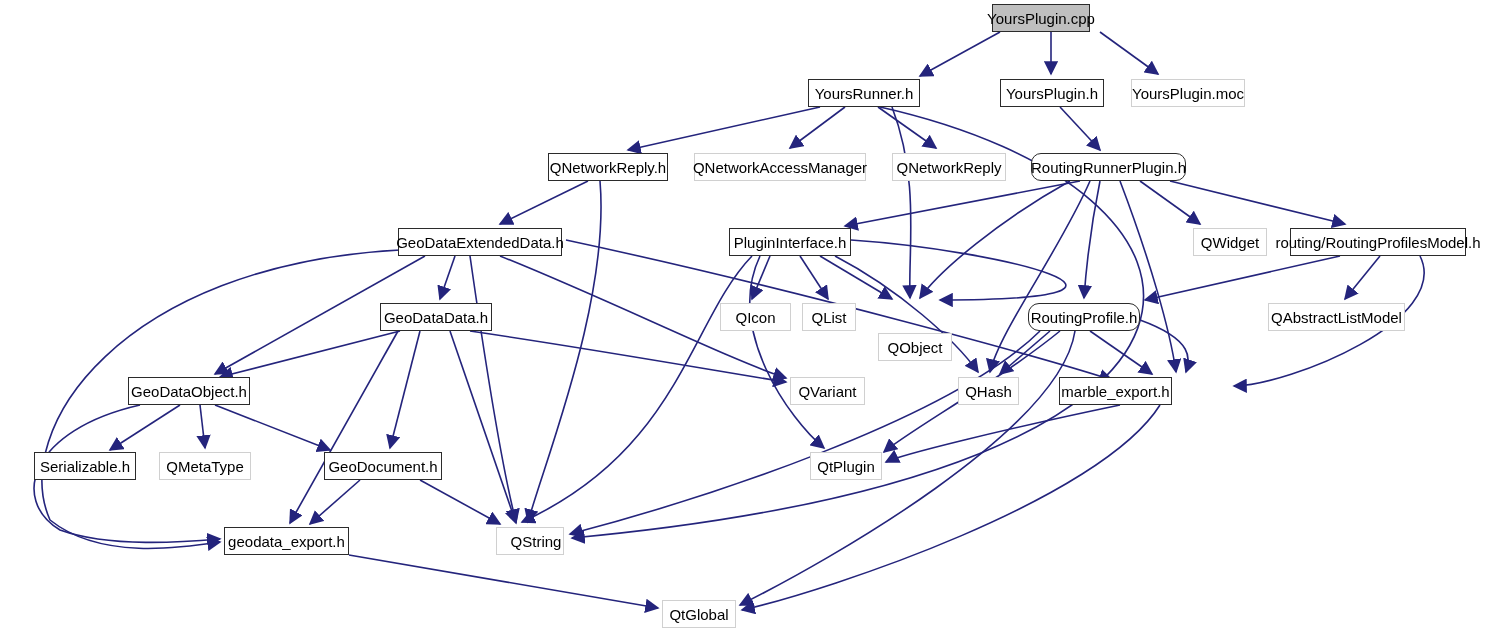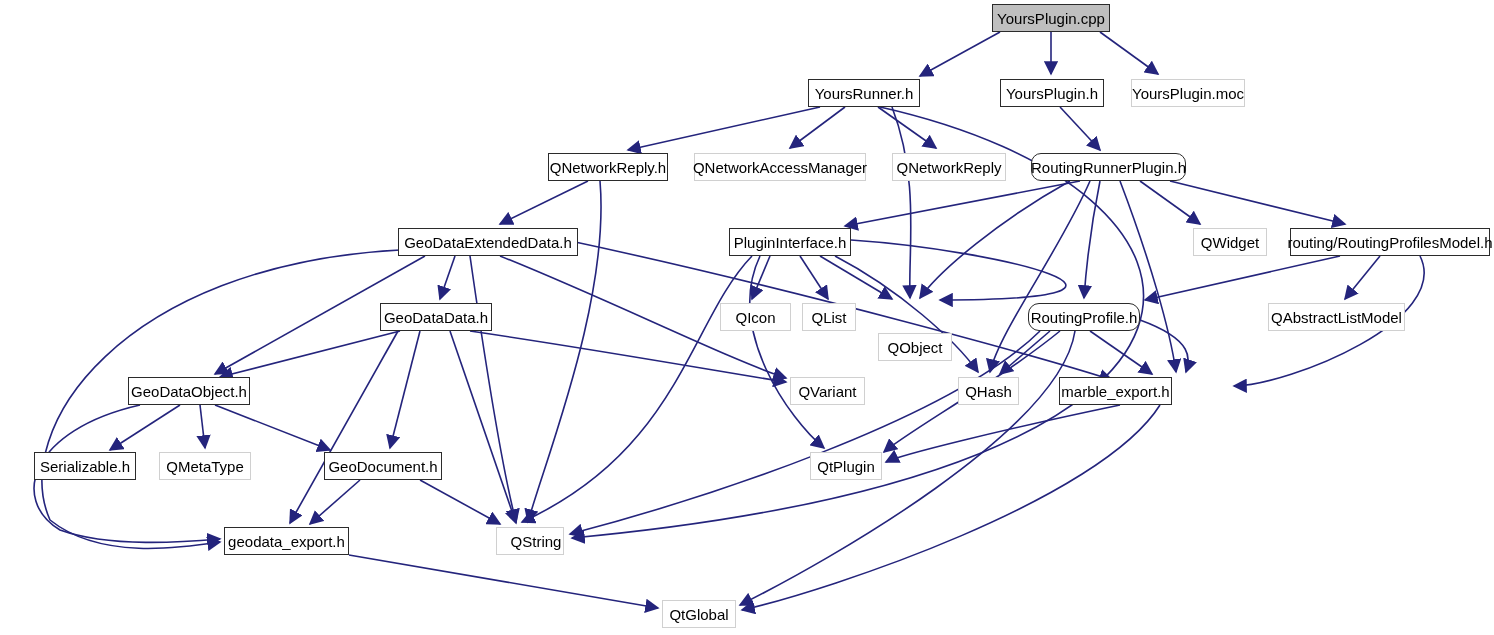--- a/index.html
+++ b/index.html
@@ -74,21 +74,21 @@
         <path d="M 420,480 L 500,524" marker-end="url(#ah)" stroke="#24247c"></path>
         <path d="M 1160,405 C 1100,500 830,590 742,610" marker-end="url(#ah)" stroke="#24247c"></path>
         <path d="M 1120,405 C 1000,430 900,455 886,462" marker-end="url(#ah)" stroke="#24247c"></path>
         <path d="M 349,555 L 658,608" marker-end="url(#ah)" stroke="#24247c"></path>
         <path d="M 880,107 C 1250,190 1300,470 572,538" marker-end="url(#ah)" stroke="#24247c"></path>
         <path d="M 566,240 C 800,290 1050,360 1112,380" marker-end="url(#ah)" stroke="#24247c"></path>
         <path d="M 851,240 C 1000,250 1200,300 940,300" marker-end="url(#ah)" stroke="#24247c"></path>
       </g>
   </svg>
   <div id="node-layer">
-      <div class="node root" style="left: 992px; top: 4px; width: 118px;">
+      <div class="node root" style="left: 992px; top: 4px; width: 98px;">
         <span>YoursPlugin.cpp</span>
       </div>
       <div class="node hdr" style="left: 808px; top: 79px; width: 112px;">
         <span>YoursRunner.h</span>
       </div>
       <div class="node hdr" style="left: 1000px; top: 79px; width: 104px;">
         <span>YoursPlugin.h</span>
       </div>
       <div class="node ext" style="left: 1131px; top: 79px; width: 114px;">
         <span>YoursPlugin.moc</span>
@@ -98,30 +98,30 @@
       </div>
       <div class="node ext" style="left: 694px; top: 153px; width: 172px;">
         <span>QNetworkAccessManager</span>
       </div>
       <div class="node ext" style="left: 892px; top: 153px; width: 114px;">
         <span>QNetworkReply</span>
       </div>
       <div class="node hdr" style="left: 1031px; top: 153px; width: 155px; border-radius: 10px;">
         <span>RoutingRunnerPlugin.h</span>
       </div>
-      <div class="node hdr" style="left: 398px; top: 228px; width: 180px;">
+      <div class="node hdr" style="left: 398px; top: 228px; width: 164px;">
         <span>GeoDataExtendedData.h</span>
       </div>
       <div class="node hdr" style="left: 729px; top: 228px; width: 122px;">
         <span>PluginInterface.h</span>
       </div>
       <div class="node ext" style="left: 1193px; top: 228px; width: 74px;">
         <span>QWidget</span>
       </div>
-      <div class="node hdr" style="left: 1290px; top: 228px; width: 200px;">
+      <div class="node hdr" style="left: 1290px; top: 228px; width: 176px;">
         <span>routing/RoutingProfilesModel.h</span>
       </div>
       <div class="node hdr" style="left: 380px; top: 303px; width: 112px;">
         <span>GeoDataData.h</span>
       </div>
       <div class="node ext" style="left: 720px; top: 303px; width: 71px;">
         <span>QIcon</span>
       </div>
       <div class="node ext" style="left: 802px; top: 303px; width: 54px;">
         <span>QList</span>

